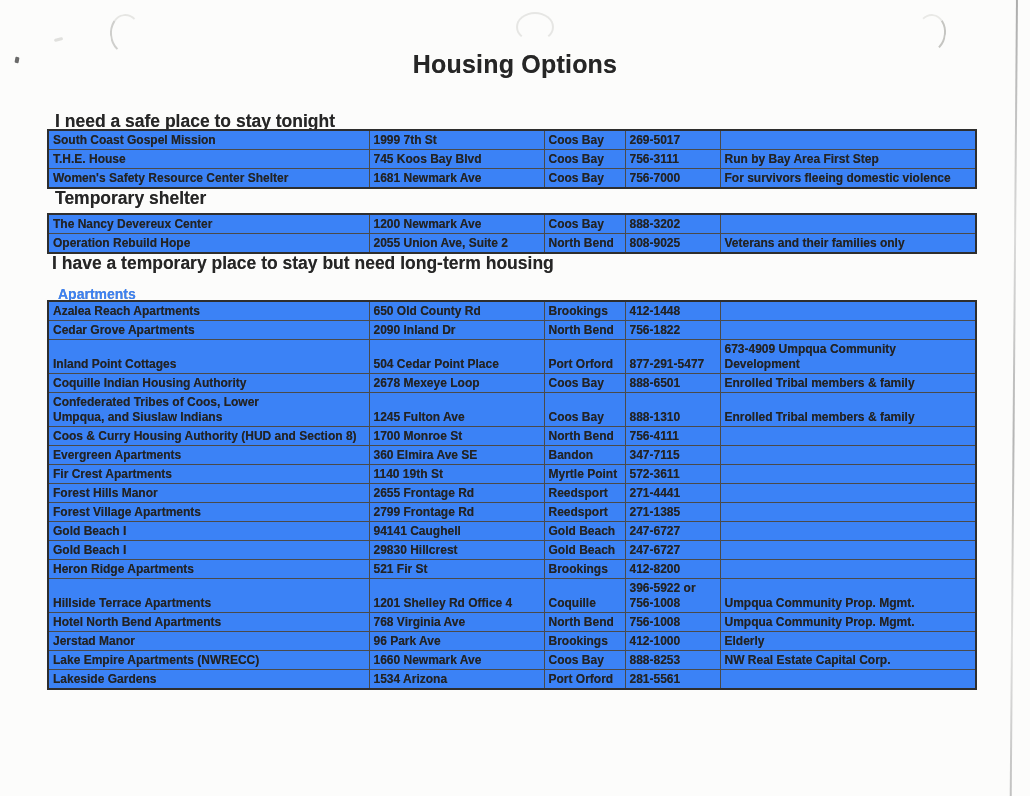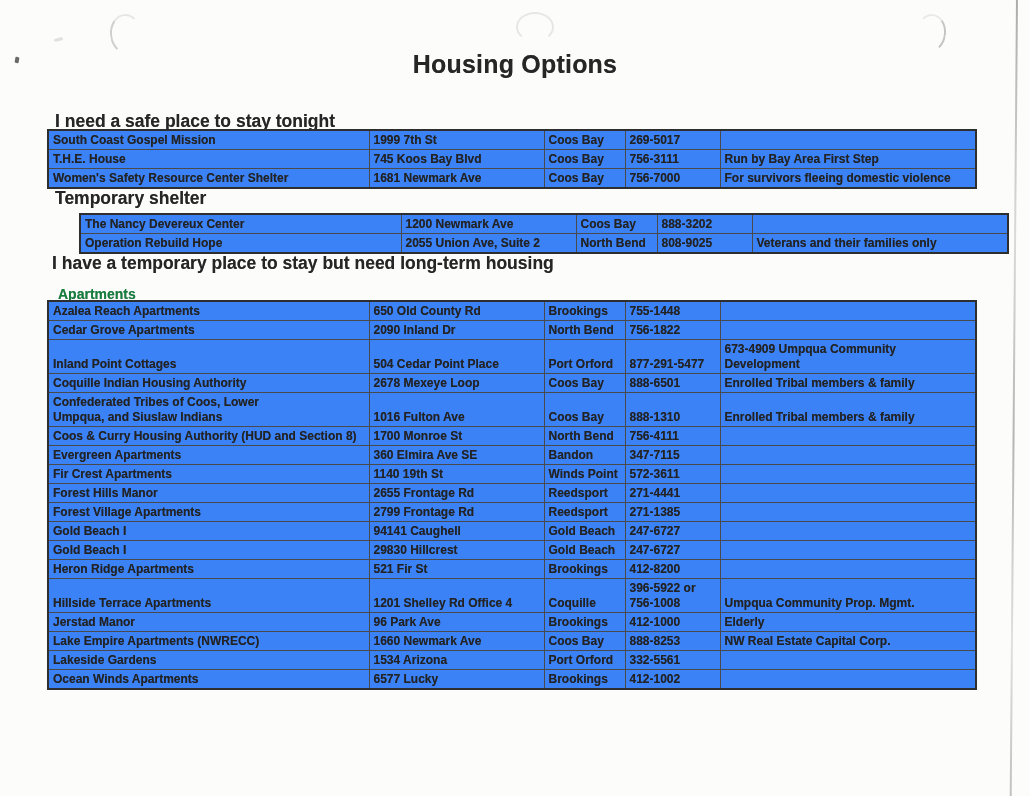--- a/index.html
+++ b/index.html
@@ -25,38 +25,38 @@
     text-shadow: 0 0 0.6px rgba(30,30,30,0.55);
   }
   .section-heading {
     position: absolute; margin: 0;
     font-size: 17.5px; font-weight: 700; color: #262626;
     text-shadow: 0 0 0.5px rgba(30,30,30,0.5);
     white-space: nowrap;
   }
   .sub-heading {
     position: absolute; margin: 6px;
-    font-size: 14px; font-weight: 700; color: #15803d;
+    font-size: 14px; font-weight: 700; color: #3b82f6;
     text-shadow: 0 0 0.5px rgba(30,30,30,0.5);
     white-space: nowrap;
     text-decoration: underline;
   }
   #heading-tonight   { left: 55px; top: 103px; margin-top: 8px; }
   #heading-temporary { left: 55px; top: 188px; }
   #heading-longterm  { left: 52px; top: 253px; text-align: right; }
   #heading-apartments{ left: 52px; top: 280px; }
   
   table.housing-table {
     position: absolute; left: 47px; width: 928px;
     border-collapse: collapse; table-layout: fixed;
     border: 2px solid #2e2e2e;
     background: #3b82f6;
   }
   #table-tonight   { top: 129px; }
-  #table-temporary { top: 213px; margin-left: 32px; }
+  #table-temporary { top: 213px; }
   #table-apartments{ top: 300px; }
   .housing-table td {
     border: 1px solid #4a4a4a;
     font-size: 12px; font-weight: 700; color: #232323;
     line-height: 15px;
     padding: 2px 3px 1px 4px;
     vertical-align: bottom;
     white-space: pre;
     overflow: hidden;
     text-shadow: 0 0 0.5px rgba(30,30,30,0.5);
@@ -207,21 +207,21 @@
         <col class="c-city">
         <col class="c-phone">
         <col class="c-notes">
     </colgroup>
     <tbody>
 
         <tr>
           <td>Azalea Reach Apartments</td>
           <td>650 Old County Rd</td>
           <td>Brookings</td>
-          <td>755-1448</td>
+          <td>412-1448</td>
           <td></td>
         </tr>
 
         <tr>
           <td>Cedar Grove Apartments</td>
           <td>2090 Inland Dr</td>
           <td>North Bend</td>
           <td>756-1822</td>
           <td></td>
         </tr>
@@ -239,21 +239,21 @@
           <td>Coquille Indian Housing Authority</td>
           <td>2678 Mexeye Loop</td>
           <td>Coos Bay</td>
           <td>888-6501</td>
           <td>Enrolled Tribal members &amp; family</td>
         </tr>
 
         <tr>
           <td>Confederated Tribes of Coos, Lower
 Umpqua, and Siuslaw Indians</td>
-          <td>1016 Fulton Ave</td>
+          <td>1245 Fulton Ave</td>
           <td>Coos Bay</td>
           <td>888-1310</td>
           <td>Enrolled Tribal members &amp; family</td>
         </tr>
 
         <tr>
           <td>Coos &amp; Curry Housing Authority (HUD and Section 8)</td>
           <td>1700 Monroe St</td>
           <td>North Bend</td>
           <td>756-4111</td>
@@ -264,21 +264,21 @@
           <td>Evergreen Apartments</td>
           <td>360 Elmira Ave SE</td>
           <td>Bandon</td>
           <td>347-7115</td>
           <td></td>
         </tr>
 
         <tr>
           <td>Fir Crest Apartments</td>
           <td>1140 19th St</td>
-          <td>Winds Point</td>
+          <td>Myrtle Point</td>
           <td>572-3611</td>
           <td></td>
         </tr>
 
         <tr>
           <td>Forest Hills Manor</td>
           <td>2655 Frontage Rd</td>
           <td>Reedsport</td>
           <td>271-4441</td>
           <td></td>
@@ -319,20 +319,27 @@
 
         <tr>
           <td>Hillside Terrace Apartments</td>
           <td>1201 Shelley Rd Office 4</td>
           <td>Coquille</td>
           <td>396-5922 or
 756-1008</td>
           <td>Umpqua Community Prop. Mgmt.</td>
         </tr>
 
+        <tr>
+          <td>Hotel North Bend Apartments</td>
+          <td>768 Virginia Ave</td>
+          <td>North Bend</td>
+          <td>756-1008</td>
+          <td>Umpqua Community Prop. Mgmt.</td>
+        </tr>
 
         <tr>
           <td>Jerstad Manor</td>
           <td>96 Park Ave</td>
           <td>Brookings</td>
           <td>412-1000</td>
           <td>Elderly</td>
         </tr>
 
         <tr>
@@ -340,27 +347,20 @@
           <td>1660 Newmark Ave</td>
           <td>Coos Bay</td>
           <td>888-8253</td>
           <td>NW Real Estate Capital Corp.</td>
         </tr>
 
         <tr>
           <td>Lakeside Gardens</td>
           <td>1534 Arizona</td>
           <td>Port Orford</td>
-          <td>332-5561</td>
-          <td></td>
-        </tr>
-
-        <tr>
-          <td>Ocean Winds Apartments</td>
-          <td>6577 Lucky</td>
-          <td>Brookings</td>
-          <td>412-1002</td>
-          <td></td>
-        </tr>
+          <td>281-5561</td>
+          <td></td>
+        </tr>
+
       </tbody>
   </table>
 
 </div>
 
 </body></html>

